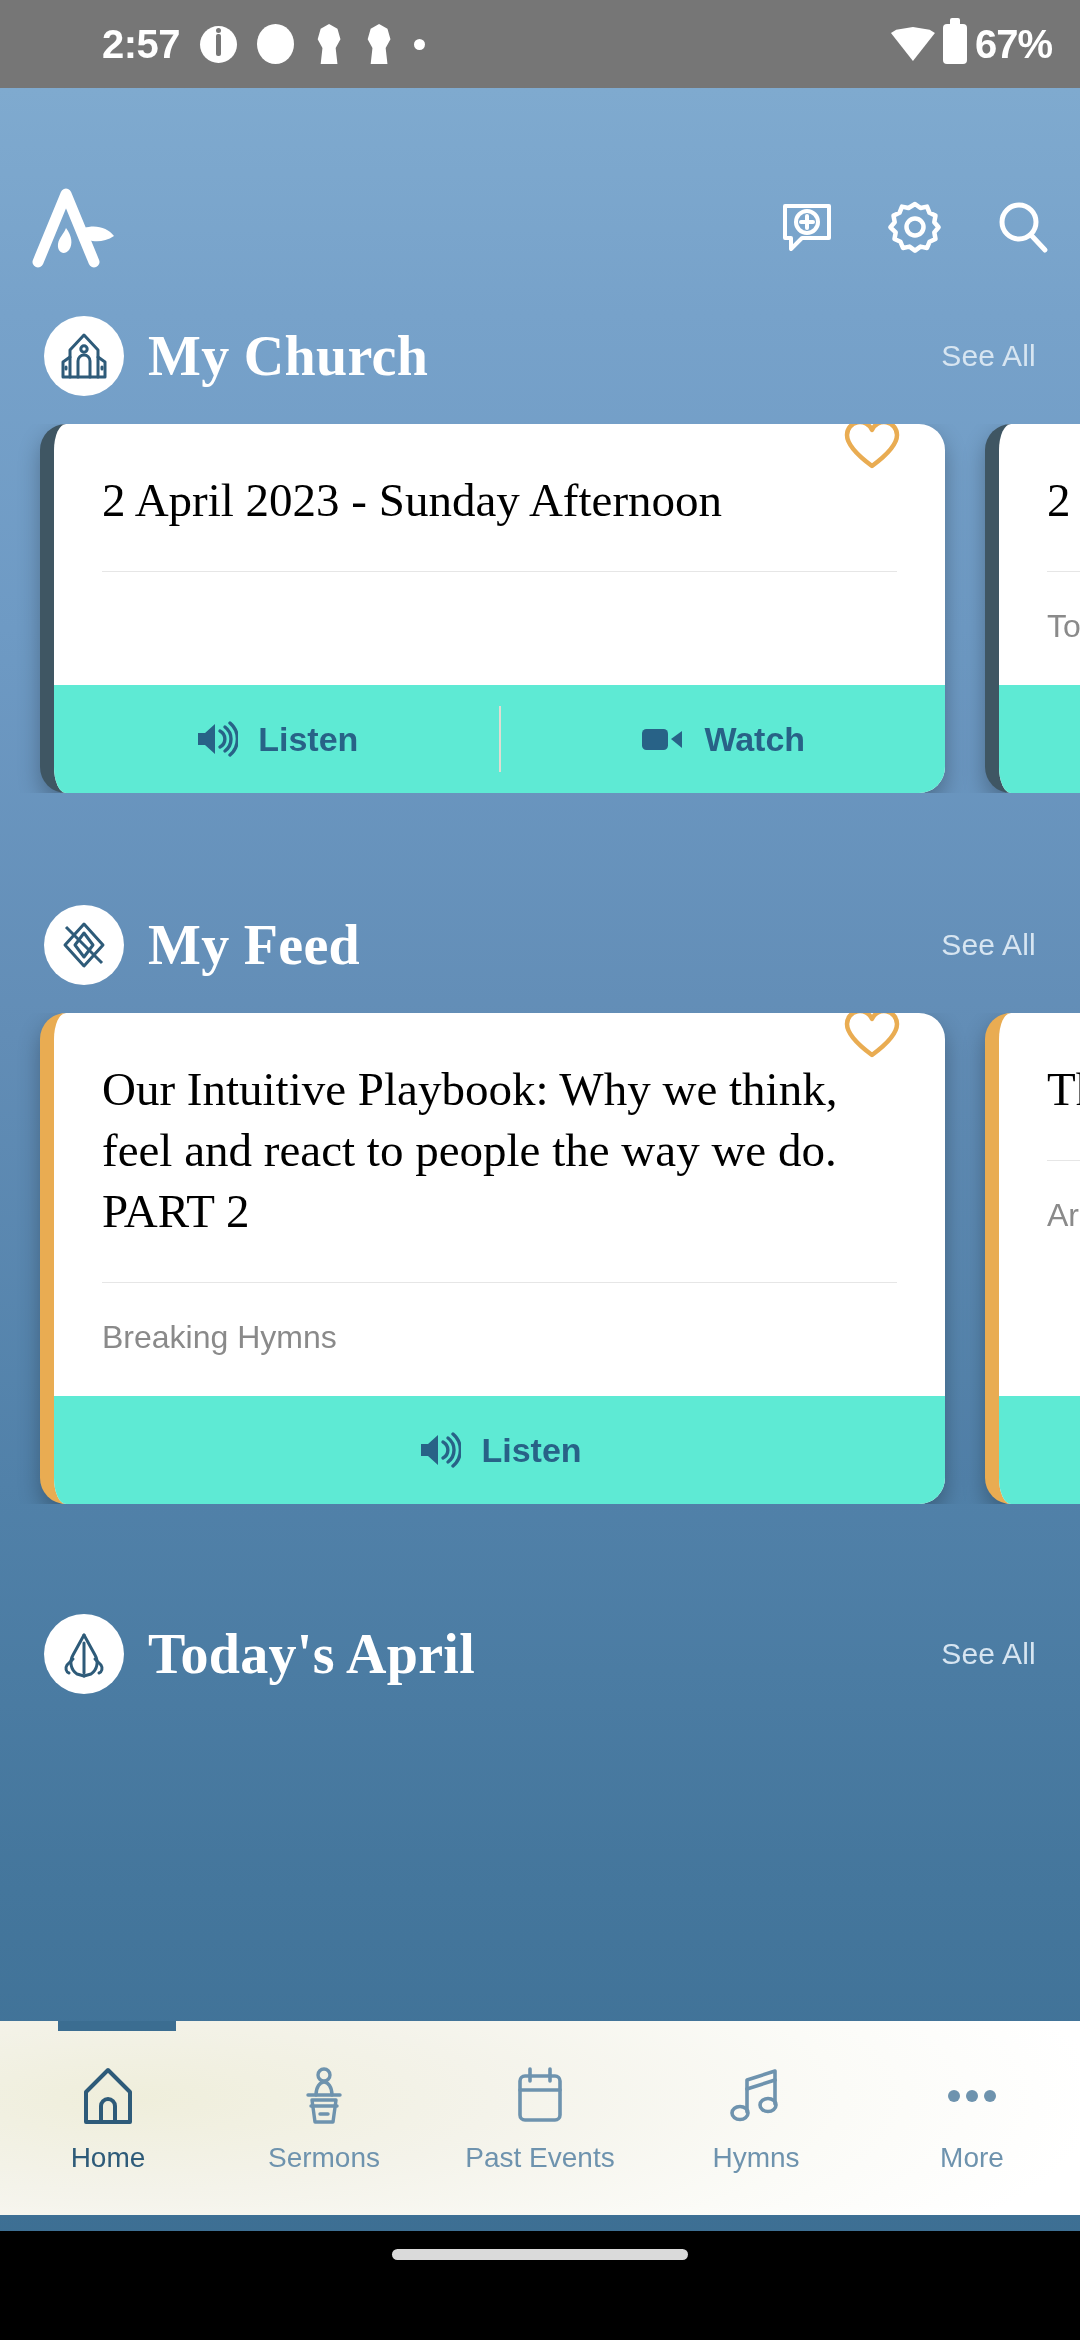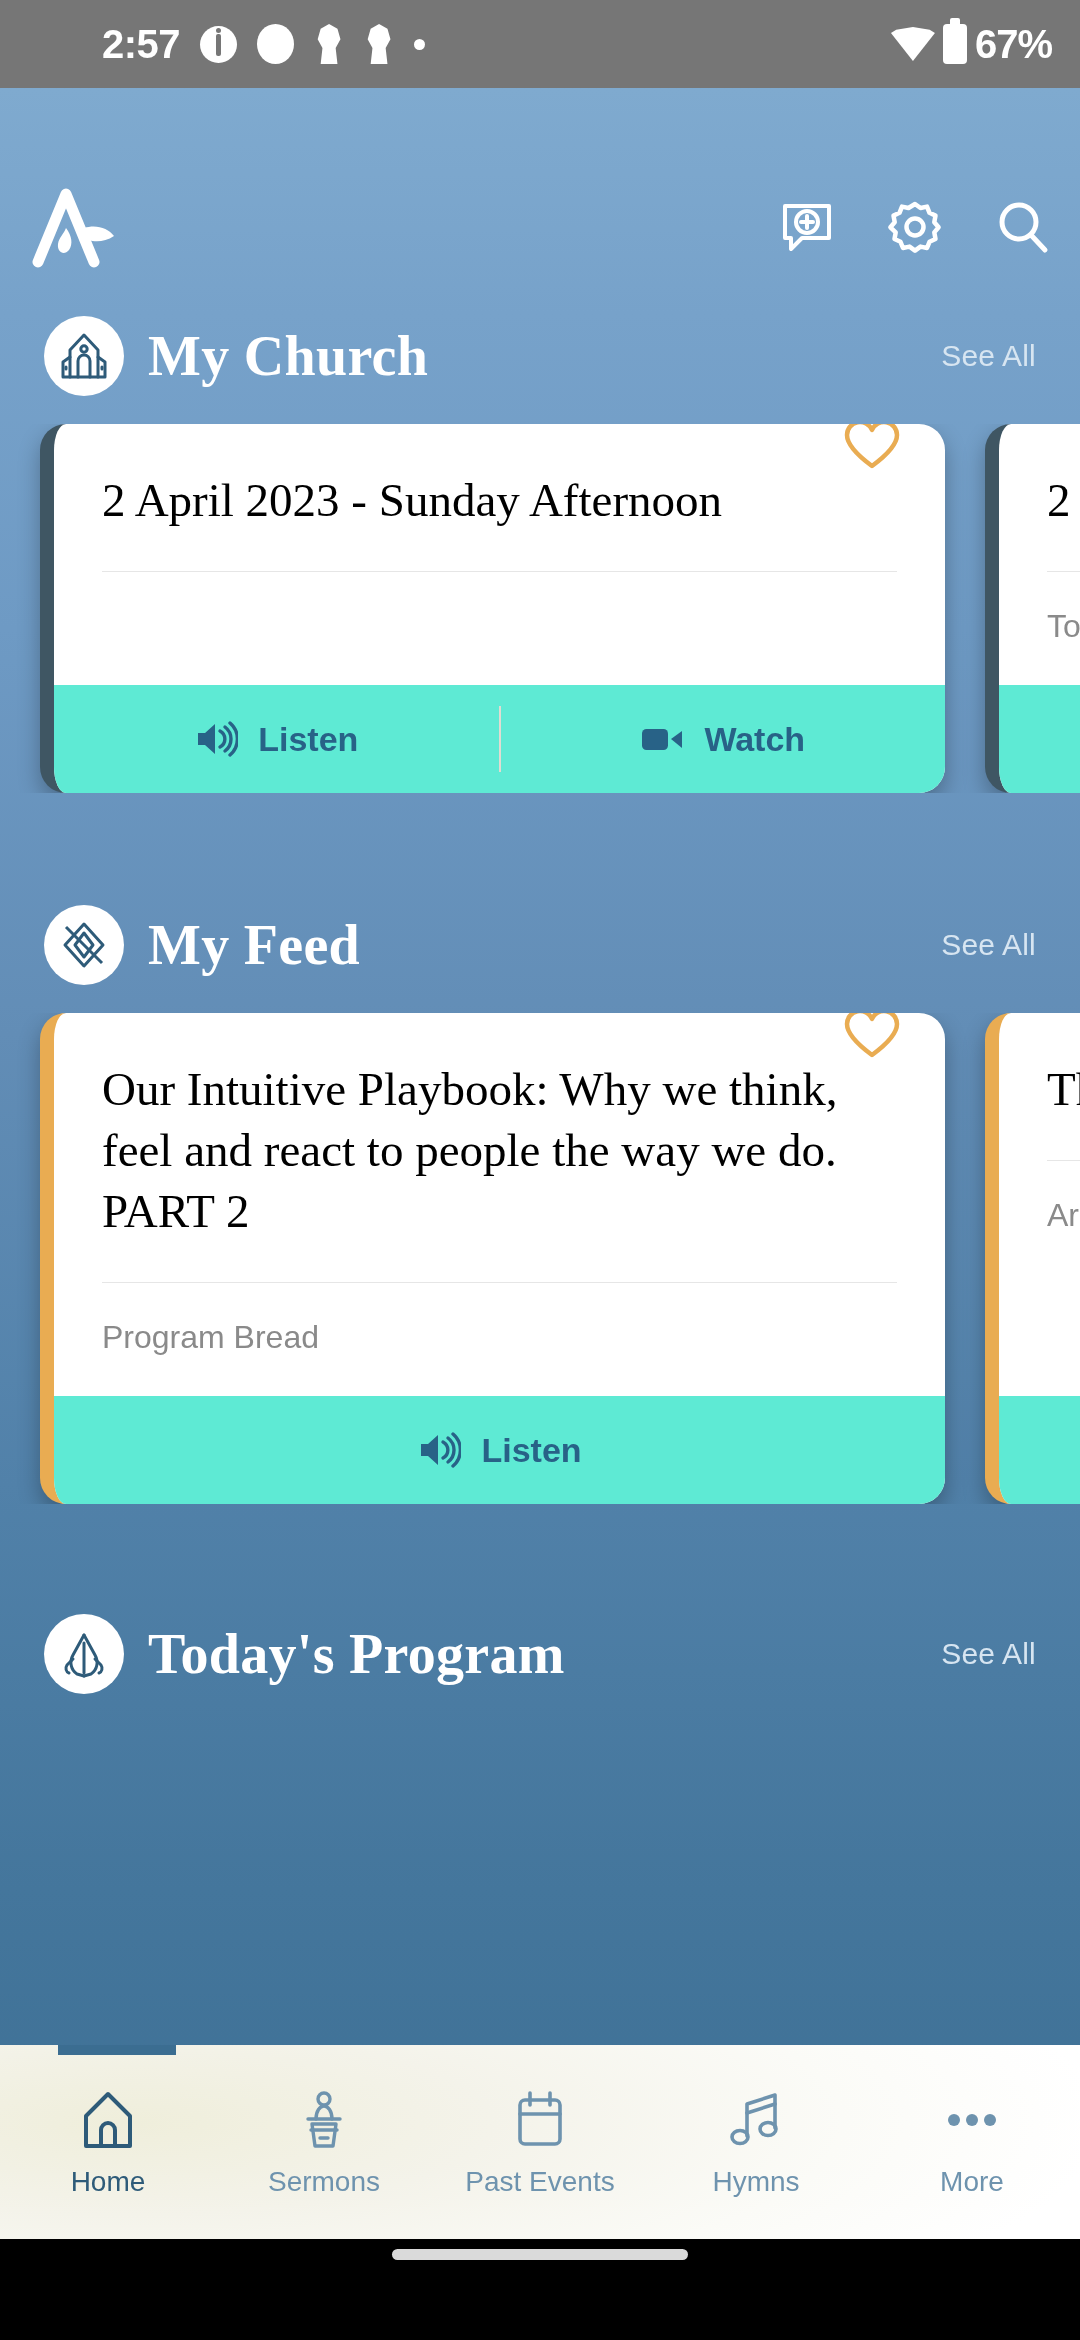--- a/index.html
+++ b/index.html
@@ -90,21 +90,21 @@
   }
   .foot-btn {
     flex:1; display:flex; align-items:center; justify-content:center; gap:20px;
     color:#286287; font-size:34px; font-weight:700;
     font-family:"Liberation Sans",sans-serif;
   }
   .foot-sep { width:2px; height:66px; background:#E0DCD2; }
 
   
   .bottomnav {
-    position:absolute; left:0; bottom:52px; width:1080px; height:194px;
+    position:absolute; left:0; bottom:76px; width:1080px; height:194px;
     background:
       radial-gradient(120% 170% at 12% 40%, #EFEEDB 0%, #F4F3EA 28%, #FBFBF7 55%, #FFFFFF 75%),
       linear-gradient(90deg,#EDEDDD 0%, #F8F7F1 30%, #FFFFFF 60%, #F3F3EE 100%);
     display:flex; z-index:9;
   }
   .bn-accent {
     position:absolute; top:0; left:58px; width:118px; height:10px; background:#3B6D91;
   }
   .nav-item {
     flex:1; display:flex; flex-direction:column; align-items:center; justify-content:center; gap:12px;
@@ -261,21 +261,21 @@
     <div class="carousel">
       <div class="card edge-gold">
         <div class="card-body">
           <span class="heart">
             <svg width="58" height="52" viewBox="0 0 58 52">
               <path d="M29 48 C10 34 4 25 4 17 A13 13 0 0 1 29 12 A13 13 0 0 1 54 17 C54 25 48 34 29 48 Z" fill="none" stroke="#E9AC52" stroke-width="4.5" stroke-linejoin="round"></path>
             </svg>
           </span>
           <div class="card-title">Our Intuitive Playbook: Why we think, feel and react to people the way we do. PART 2</div>
           <div class="card-div"></div>
-          <div class="card-sub">Program Bread</div>
+          <div class="card-sub">Breaking Hymns</div>
         </div>
         <div class="card-foot">
           <span class="foot-btn">
             <svg width="44" height="38" viewBox="0 0 44 38">
               <path d="M4 13 H11 L21 4 V34 L11 25 H4 Z" fill="#286287"></path>
               <path d="M26 11 a9 9 0 0 1 0 16" fill="none" stroke="#286287" stroke-width="3.4" stroke-linecap="round"></path>
               <path d="M31 7 a15 15 0 0 1 0 24" fill="none" stroke="#286287" stroke-width="3.4" stroke-linecap="round"></path>
               <path d="M36 3 a21 21 0 0 1 0 32" fill="none" stroke="#286287" stroke-width="3.4" stroke-linecap="round"></path>
             </svg>
             <span>Listen</span>
@@ -298,21 +298,21 @@
         <svg width="48" height="50" viewBox="0 0 48 50">
           <g fill="none" stroke="#2E5B79" stroke-width="3" stroke-linejoin="round" stroke-linecap="round">
             <path d="M24 6 L13 26 C9 33 11 41 17 45 L24 47"></path>
             <path d="M24 6 L35 26 C39 33 37 41 31 45 L24 47"></path>
             <path d="M24 14 V44"></path>
             <path d="M13 30 L7 36 C5 39 6 43 9 44"></path>
             <path d="M35 30 L41 36 C43 39 42 43 39 44"></path>
           </g>
         </svg>
       </span>
-      <span class="sec-title">Today's Program</span>
+      <span class="sec-title">Today's April</span>
       <span class="see-all">See All</span>
     </div>
 
   </div>
 
   <div class="bottomnav">
     <div class="bn-accent"></div>
 
     <div class="nav-item active">
       <svg width="70" height="68" viewBox="0 0 70 68">

